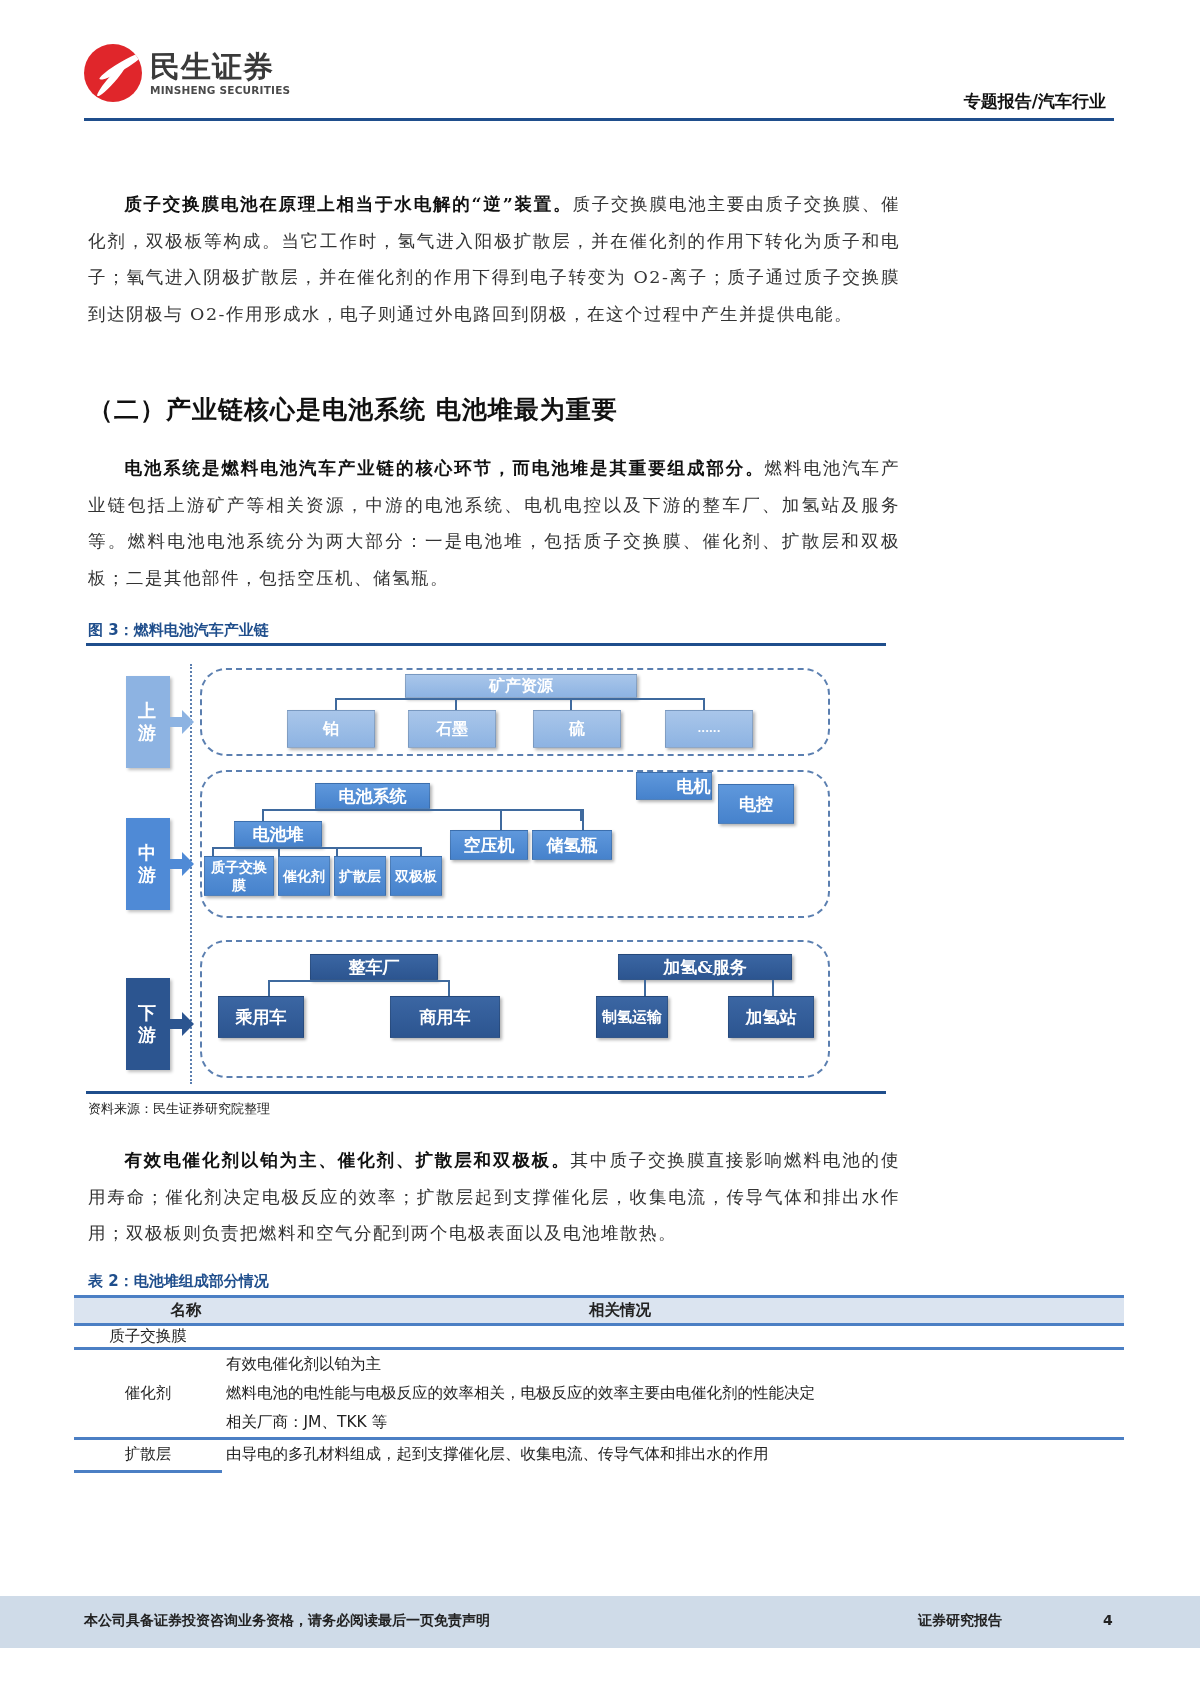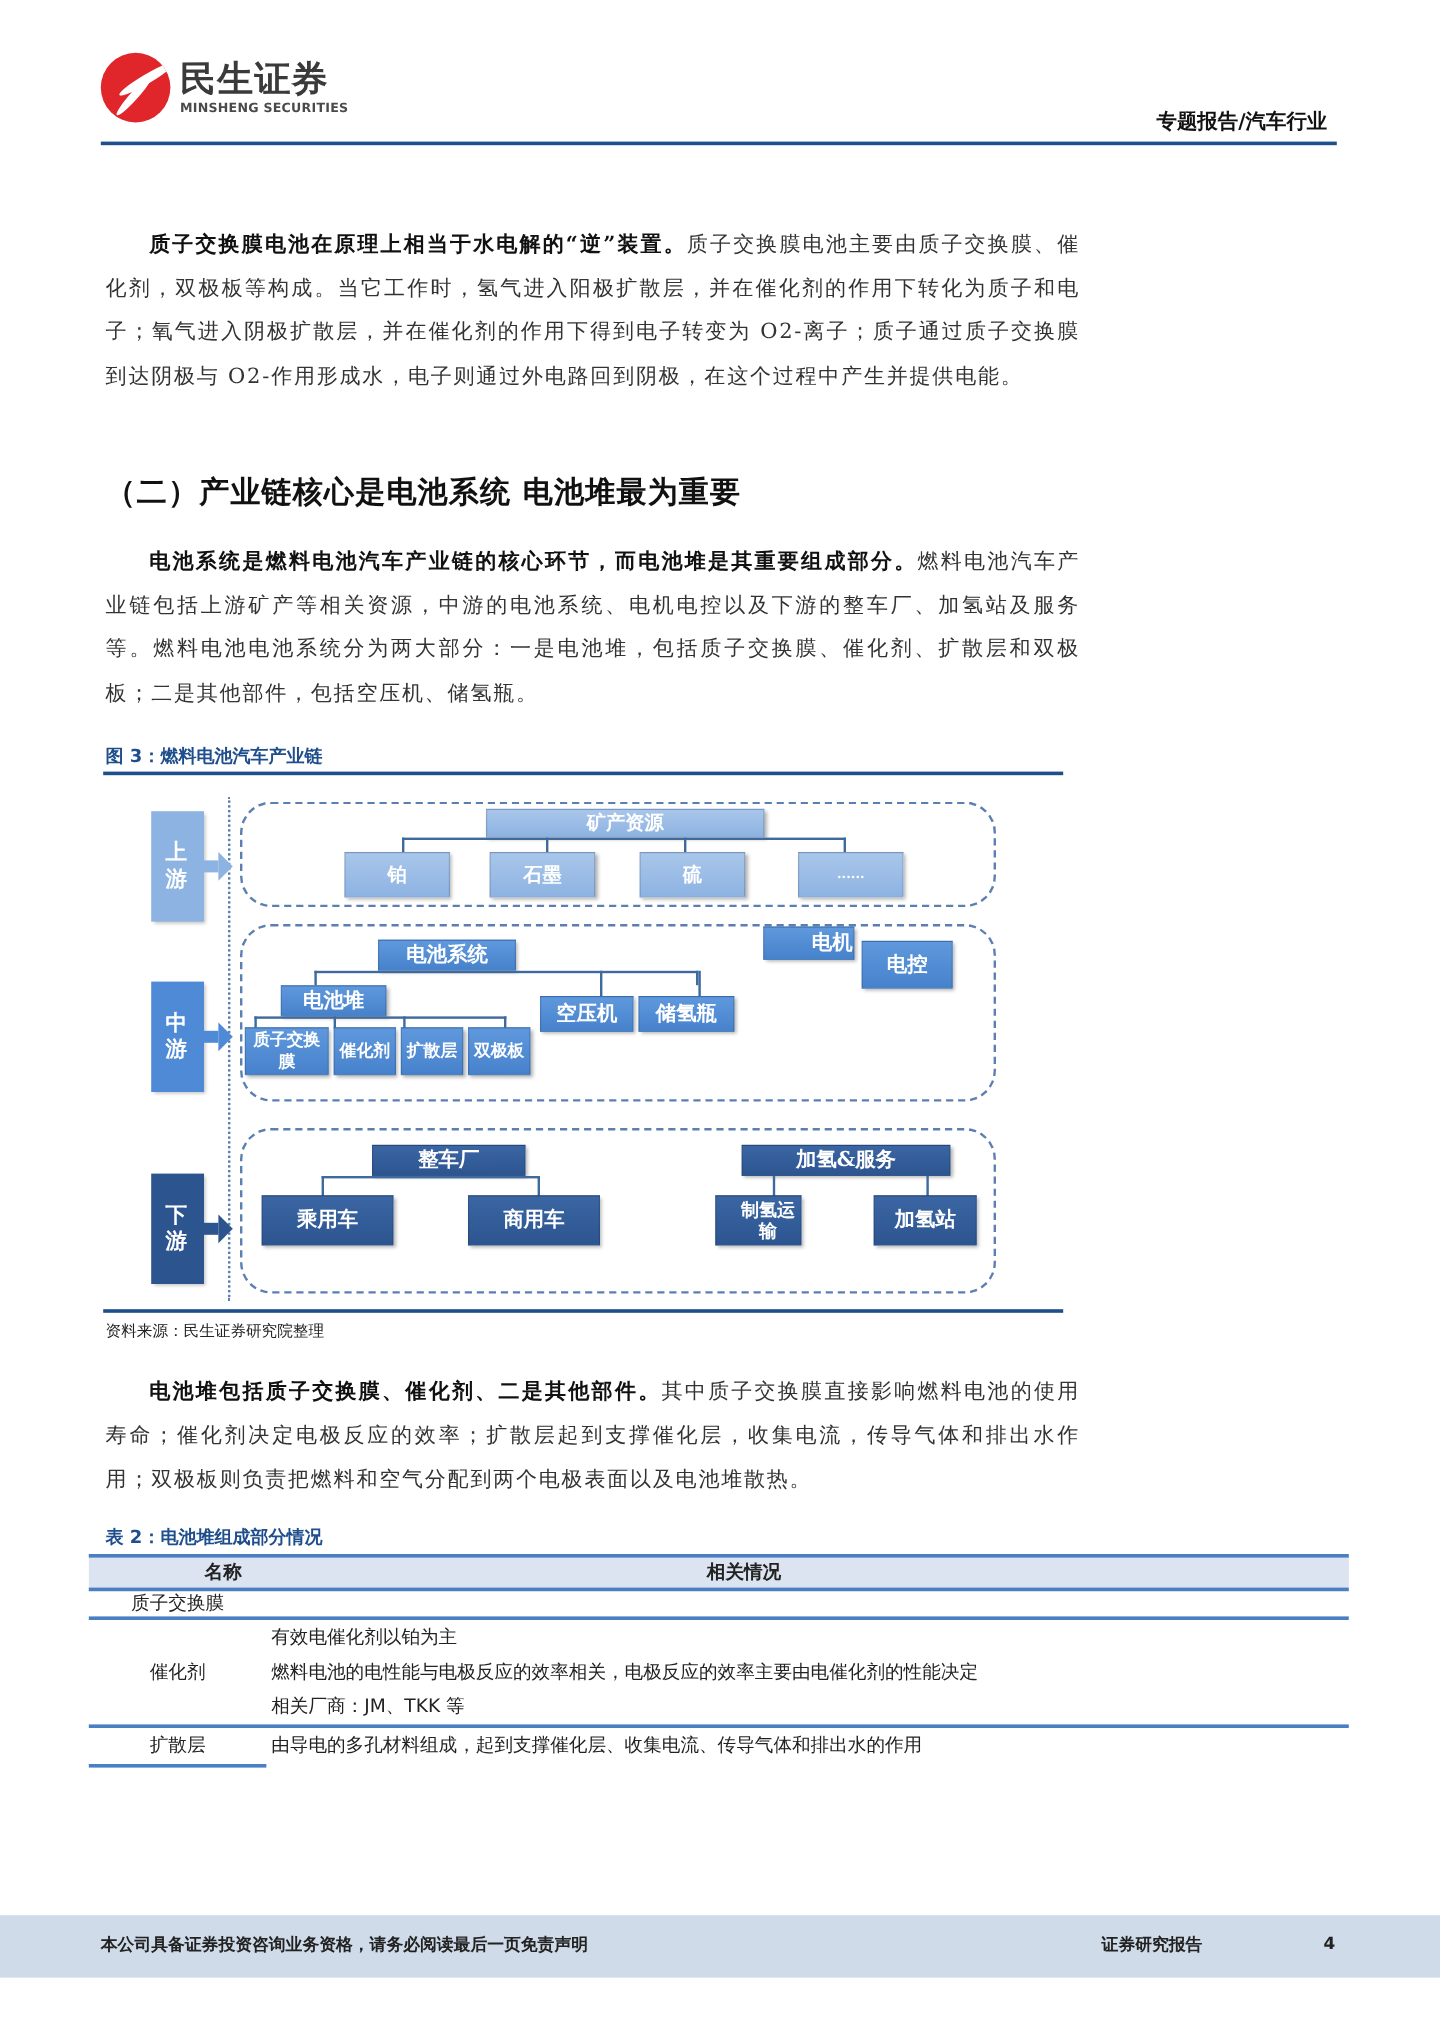--- a/index.html
+++ b/index.html
@@ -132,33 +132,33 @@
   <div class="conn" style="left:158px; top:189px; width:0; height:10px; border-left-width:2px;"></div>
   <div class="conn" style="left:216px; top:189px; width:0; height:10px; border-left-width:2px;"></div>
   <div class="node n-mid" style="left:84px; top:198px; width:70px; height:40px; font-size:14px;">质子交换膜</div>
   <div class="node n-mid" style="left:158px; top:198px; width:52px; height:40px; font-size:14px;">催化剂</div>
   <div class="node n-mid" style="left:214px; top:198px; width:52px; height:40px; font-size:14px;">扩散层</div>
   <div class="node n-mid" style="left:270px; top:198px; width:52px; height:40px; font-size:14px;">双极板</div>
 
   <div class="group" style="top:282px; height:138px;"></div>
   <div class="node n-dark" style="left:190px; top:296px; width:128px; height:26px;">整车厂</div>
   <div class="conn" style="left:148px; top:322px; width:182px; height:18px; border-top-width:2px; border-left-width:2px; border-right-width:2px;"></div>
-  <div class="node n-dark" style="left:98px; top:338px; width:110px; height:42px;">乘用车</div>
+  <div class="node n-dark" style="left:98px; top:338px; width:86px; height:42px;">乘用车</div>
   <div class="node n-dark" style="left:270px; top:338px; width:110px; height:42px;">商用车</div>
   <div class="node n-dark" style="left:498px; top:296px; width:174px; height:26px;">加氢&amp;服务</div>
   <div class="conn" style="left:524px; top:322px; width:130px; height:18px; border-top-width:0; border-left-width:2px; border-right-width:2px;"></div>
-  <div class="node n-dark" style="left:476px; top:338px; width:72px; height:42px; font-size:15px;padding-left:16px;">制氢运输</div>
+  <div class="node n-dark" style="left:476px; top:338px; width:72px; height:42px; font-size:15px;">制氢运输</div>
   <div class="node n-dark" style="left:608px; top:338px; width:86px; height:42px;">加氢站</div>
 </div>
 
 <div class="cap-rule" style="top:1091px; width:800px;"></div>
 <div class="source">资料来源：民生证券研究院整理</div>
 
 <div class="para" style="top:1142px;">
-  <span class="indent"></span><span class="lead">电池堆包括质子交换膜、催化剂、二是其他部件。</span><span>其中质子交换膜直接影响燃料电池的使用寿命；催化剂决定电极反应的效率；扩散层起到支撑催化层，收集电流，传导气体和排出水作用；双极板则负责把燃料和空气分配到两个电极表面以及电池堆散热。</span>
+  <span class="indent"></span><span class="lead">有效电催化剂以铂为主、催化剂、扩散层和双极板。</span><span>其中质子交换膜直接影响燃料电池的使用寿命；催化剂决定电极反应的效率；扩散层起到支撑催化层，收集电流，传导气体和排出水作用；双极板则负责把燃料和空气分配到两个电极表面以及电池堆散热。</span>
 </div>
 
 <div class="caption" style="top:1272px;">表 2：电池堆组成部分情况</div>
 
 <div class="table">
   <div class="thead">
     <div class="th-name">名称</div>
     <div class="th-info">相关情况</div>
   </div>
   <div class="trow">

